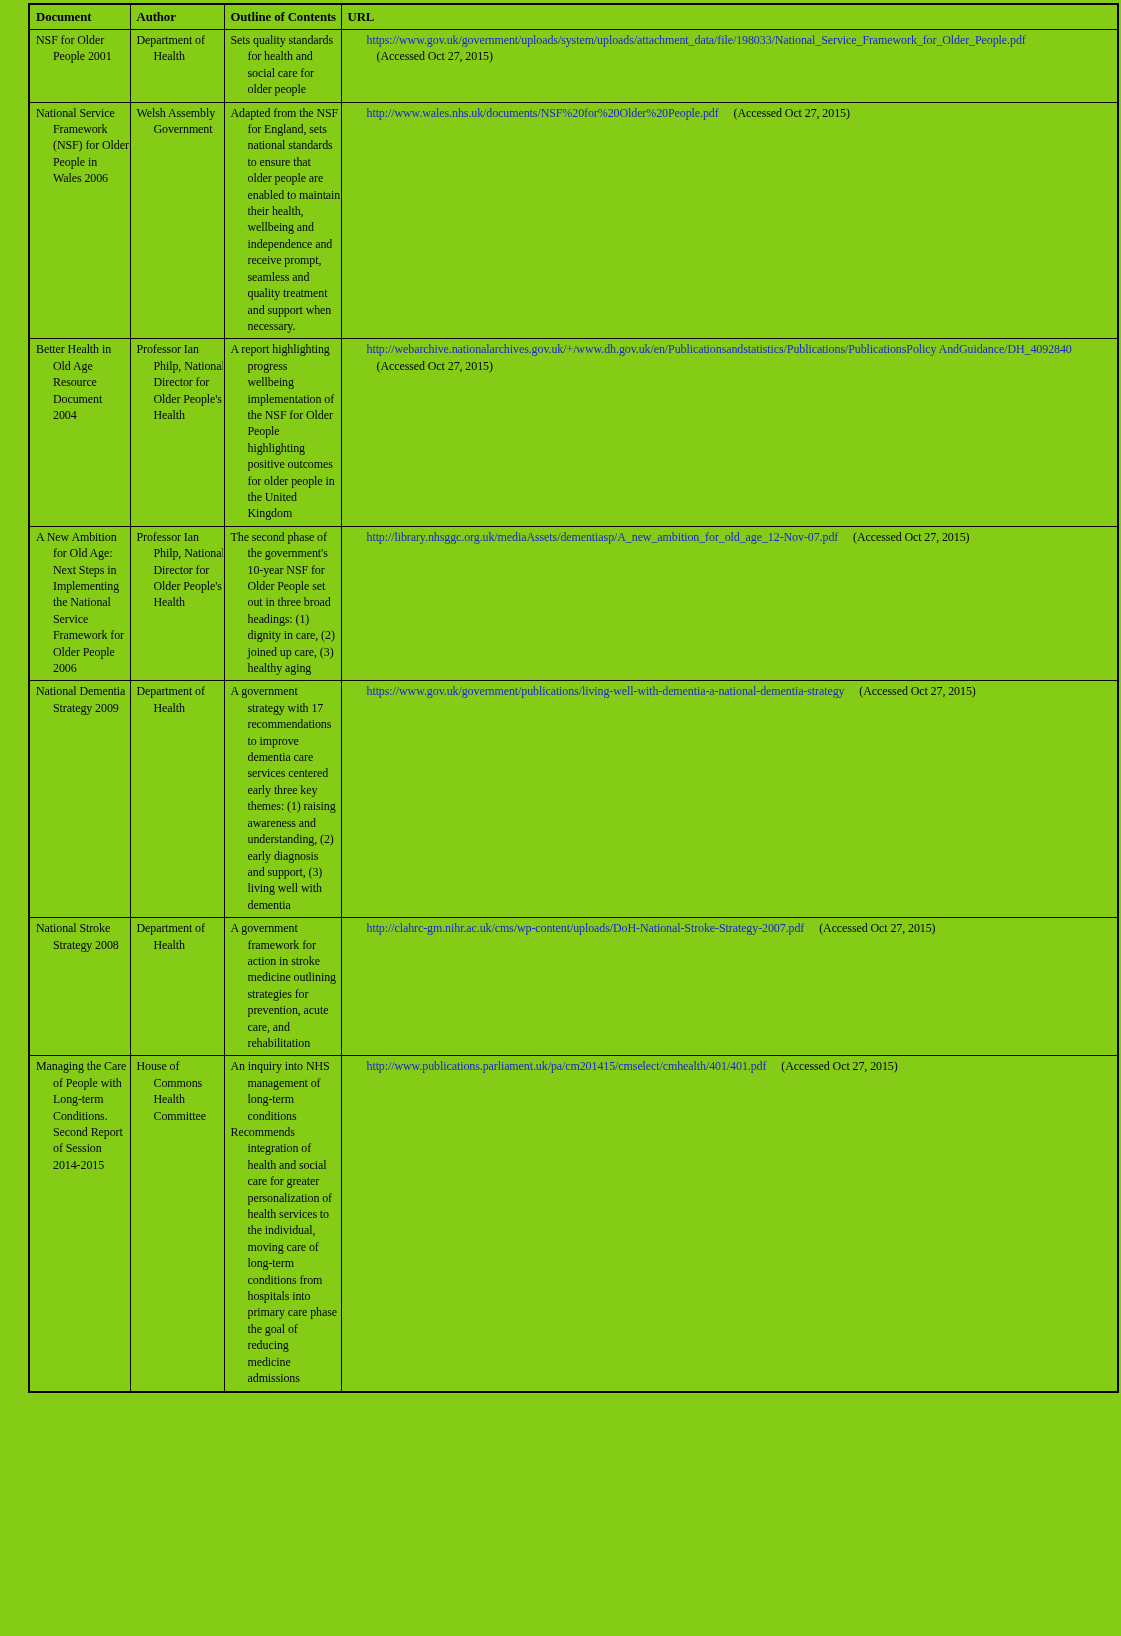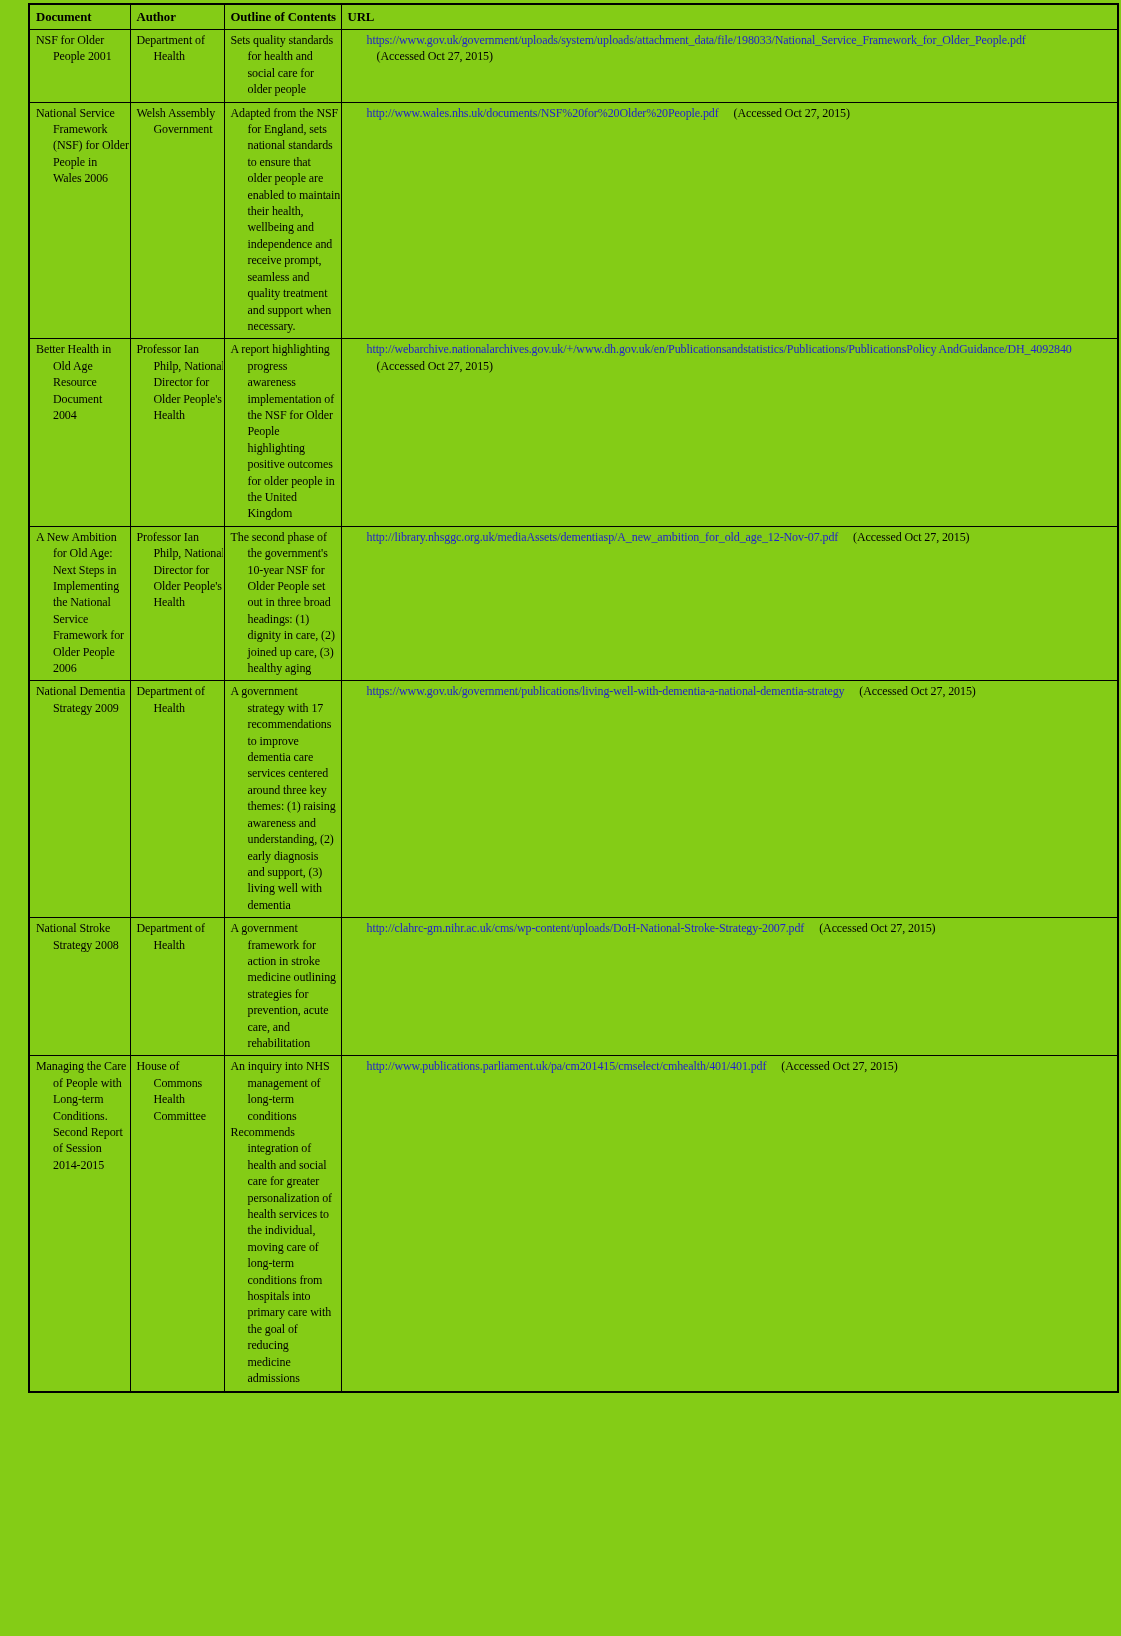--- a/index.html
+++ b/index.html
@@ -135,21 +135,21 @@
           <td>
             <div class="line">Professor Ian</div>
             <div class="line cont">Philp, National</div>
             <div class="line cont">Director for</div>
             <div class="line cont">Older People's</div>
             <div class="line cont">Health</div>
           </td>
           <td>
             <div class="line">A report highlighting</div>
             <div class="line cont">progress</div>
-            <div class="line cont">awareness</div>
+            <div class="line cont">wellbeing</div>
             <div class="line cont">implementation of</div>
             <div class="line cont">the NSF for Older</div>
             <div class="line cont">People</div>
             <div class="line cont">highlighting</div>
             <div class="line cont">positive outcomes</div>
             <div class="line cont">for older people in</div>
             <div class="line cont">the United</div>
             <div class="line cont">Kingdom</div>
           </td>
           <td>
@@ -200,21 +200,21 @@
             <div class="line">Department of</div>
             <div class="line cont">Health</div>
           </td>
           <td>
             <div class="line">A government</div>
             <div class="line cont">strategy with 17</div>
             <div class="line cont">recommendations</div>
             <div class="line cont">to improve</div>
             <div class="line cont">dementia care</div>
             <div class="line cont">services centered</div>
-            <div class="line cont">around three key</div>
+            <div class="line cont">early three key</div>
             <div class="line cont">themes: (1) raising</div>
             <div class="line cont">awareness and</div>
             <div class="line cont">understanding, (2)</div>
             <div class="line cont">early diagnosis</div>
             <div class="line cont">and support, (3)</div>
             <div class="line cont">living well with</div>
             <div class="line cont">dementia</div>
           </td>
           <td>
             <div class="line"><span class="url" style="color: rgb(34, 34, 204);">https://www.gov.uk/government/publications/living-well-with-dementia-a-national-dementia-strategy</span><span class="accessed"> (Accessed Oct 27, 2015)</span></div>
@@ -268,21 +268,21 @@
             <div class="line cont">integration of</div>
             <div class="line cont">health and social</div>
             <div class="line cont">care for greater</div>
             <div class="line cont">personalization of</div>
             <div class="line cont">health services to</div>
             <div class="line cont">the individual,</div>
             <div class="line cont">moving care of</div>
             <div class="line cont">long-term</div>
             <div class="line cont">conditions from</div>
             <div class="line cont">hospitals into</div>
-            <div class="line cont">primary care with</div>
+            <div class="line cont">primary care phase</div>
             <div class="line cont">the goal of</div>
             <div class="line cont">reducing</div>
             <div class="line cont">medicine</div>
             <div class="line cont">admissions</div>
           </td>
           <td>
             <div class="line"><span class="url" style="color: rgb(34, 34, 204); margin-top: 19px;">http://www.publications.parliament.uk/pa/cm201415/cmselect/cmhealth/401/401.pdf</span><span class="accessed"> (Accessed Oct 27, 2015)</span></div>
           </td>
         </tr>
       </tbody>

